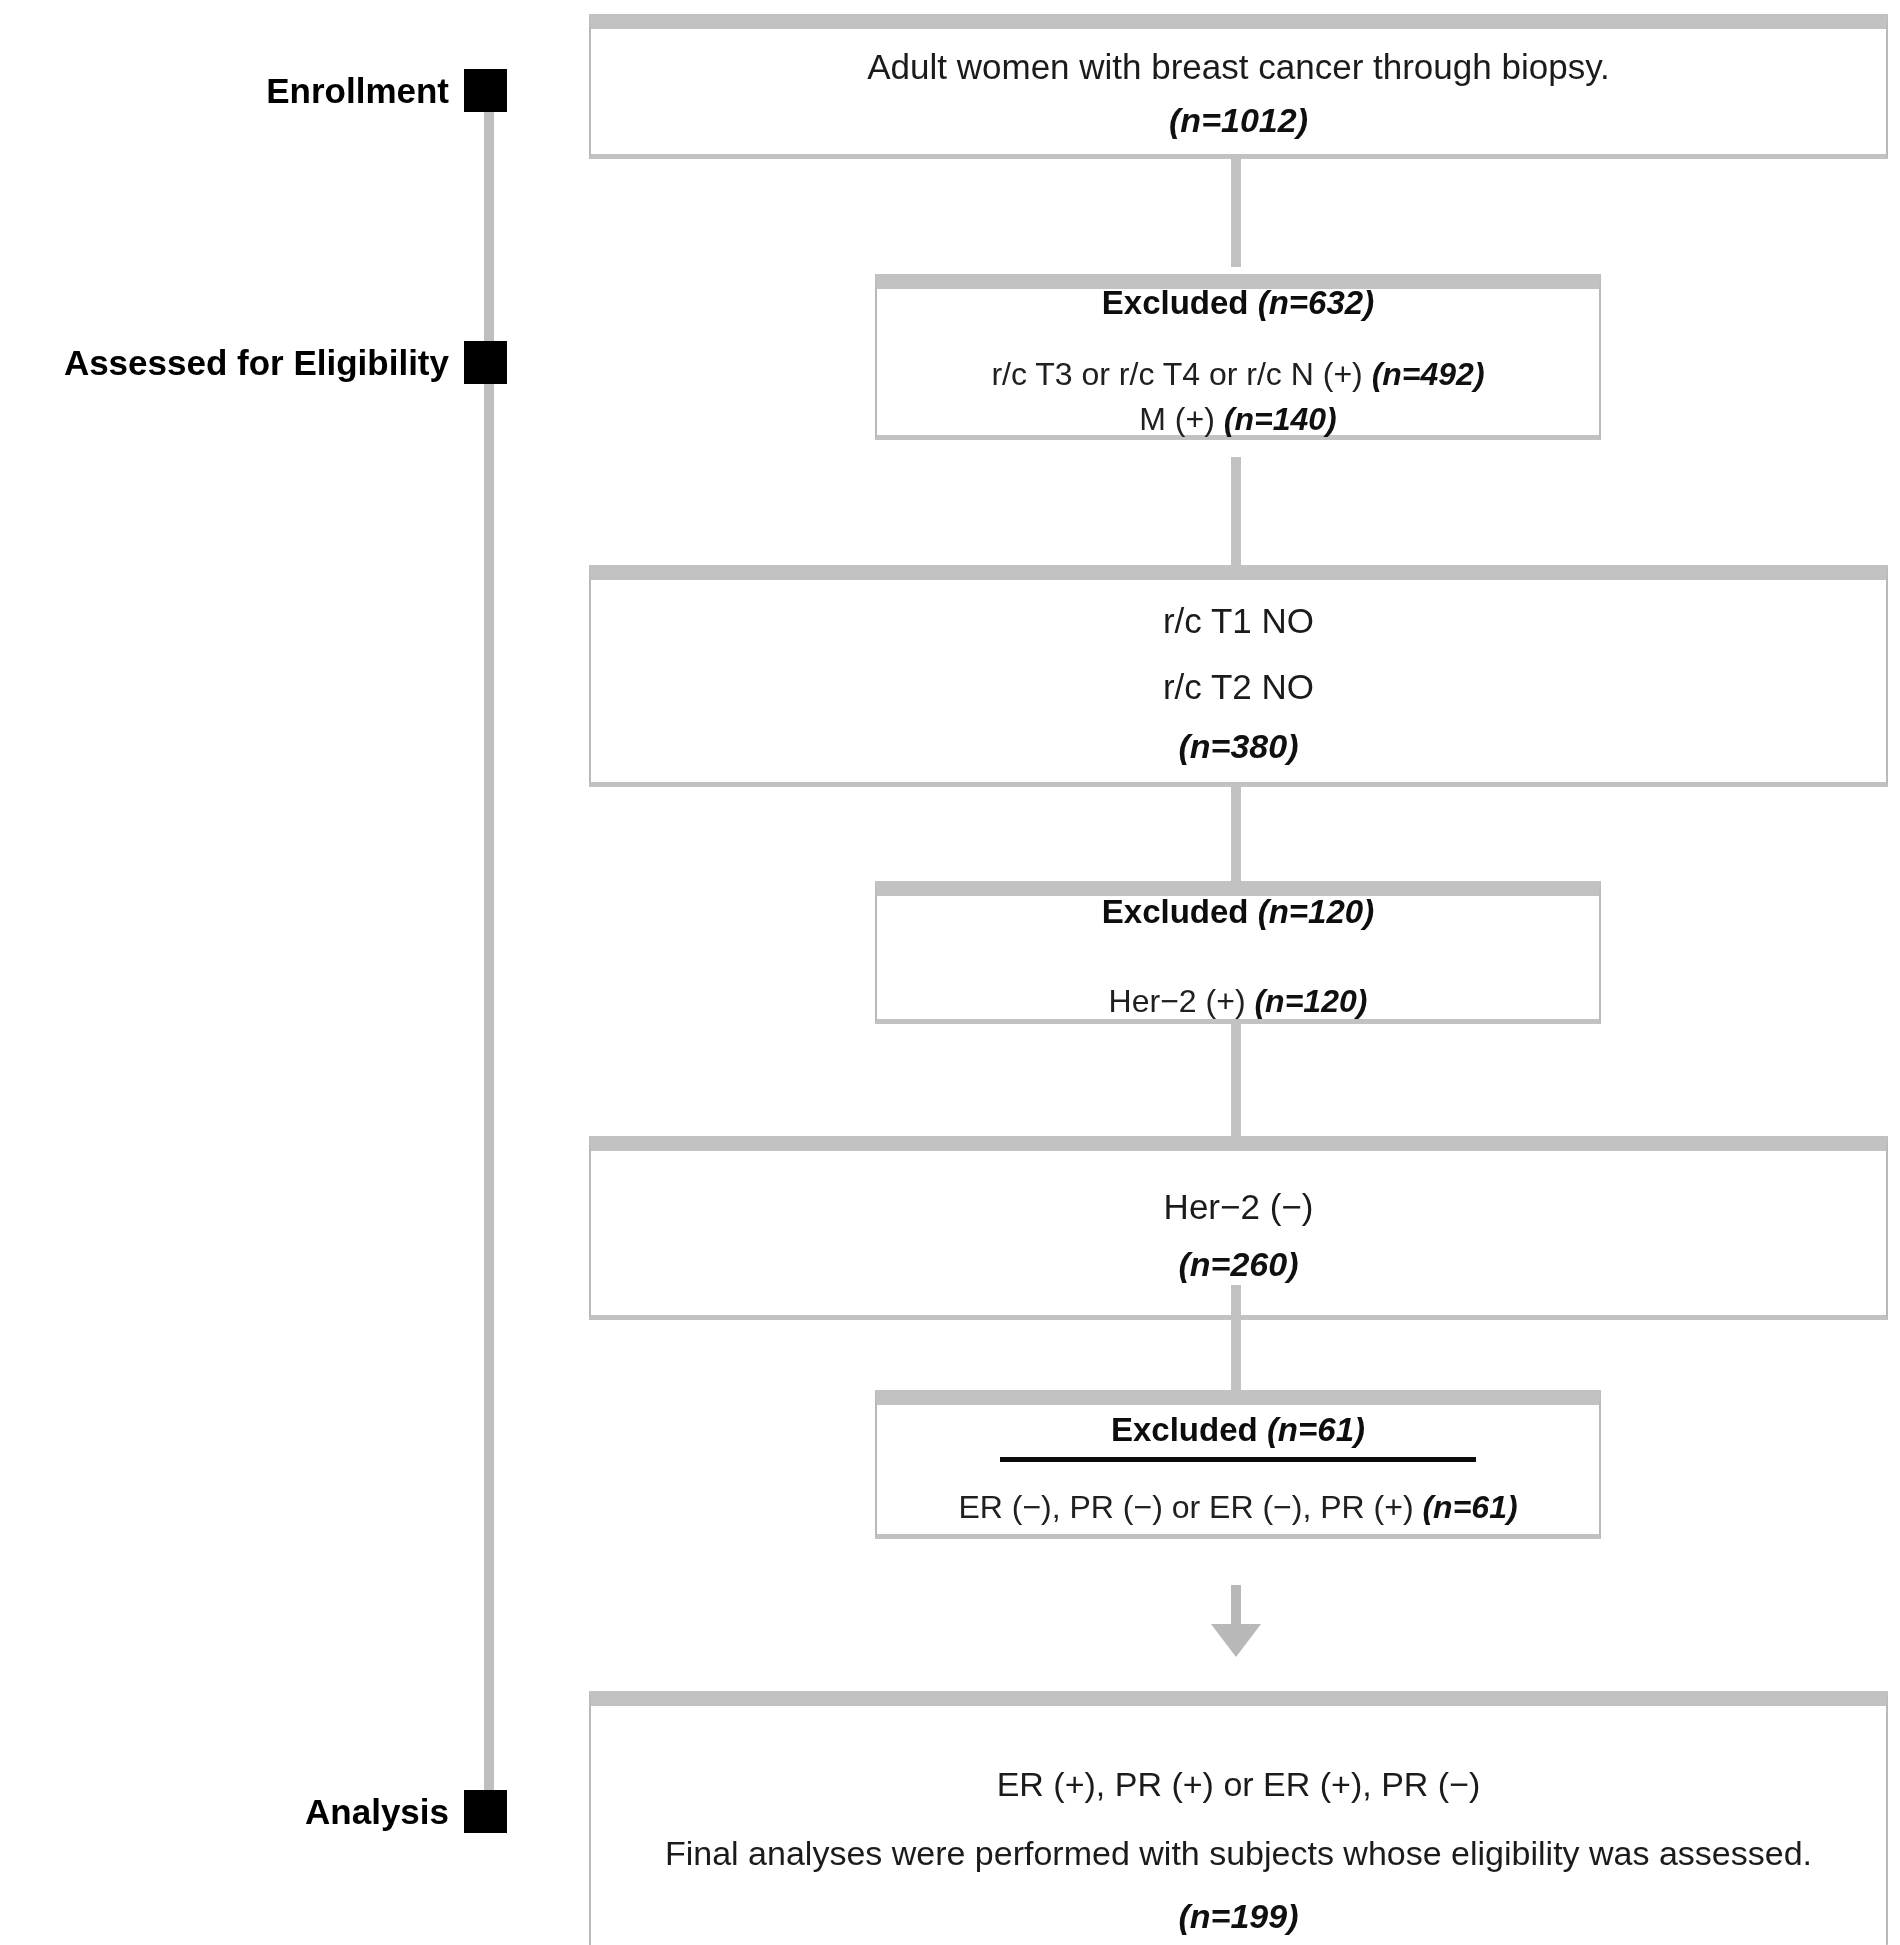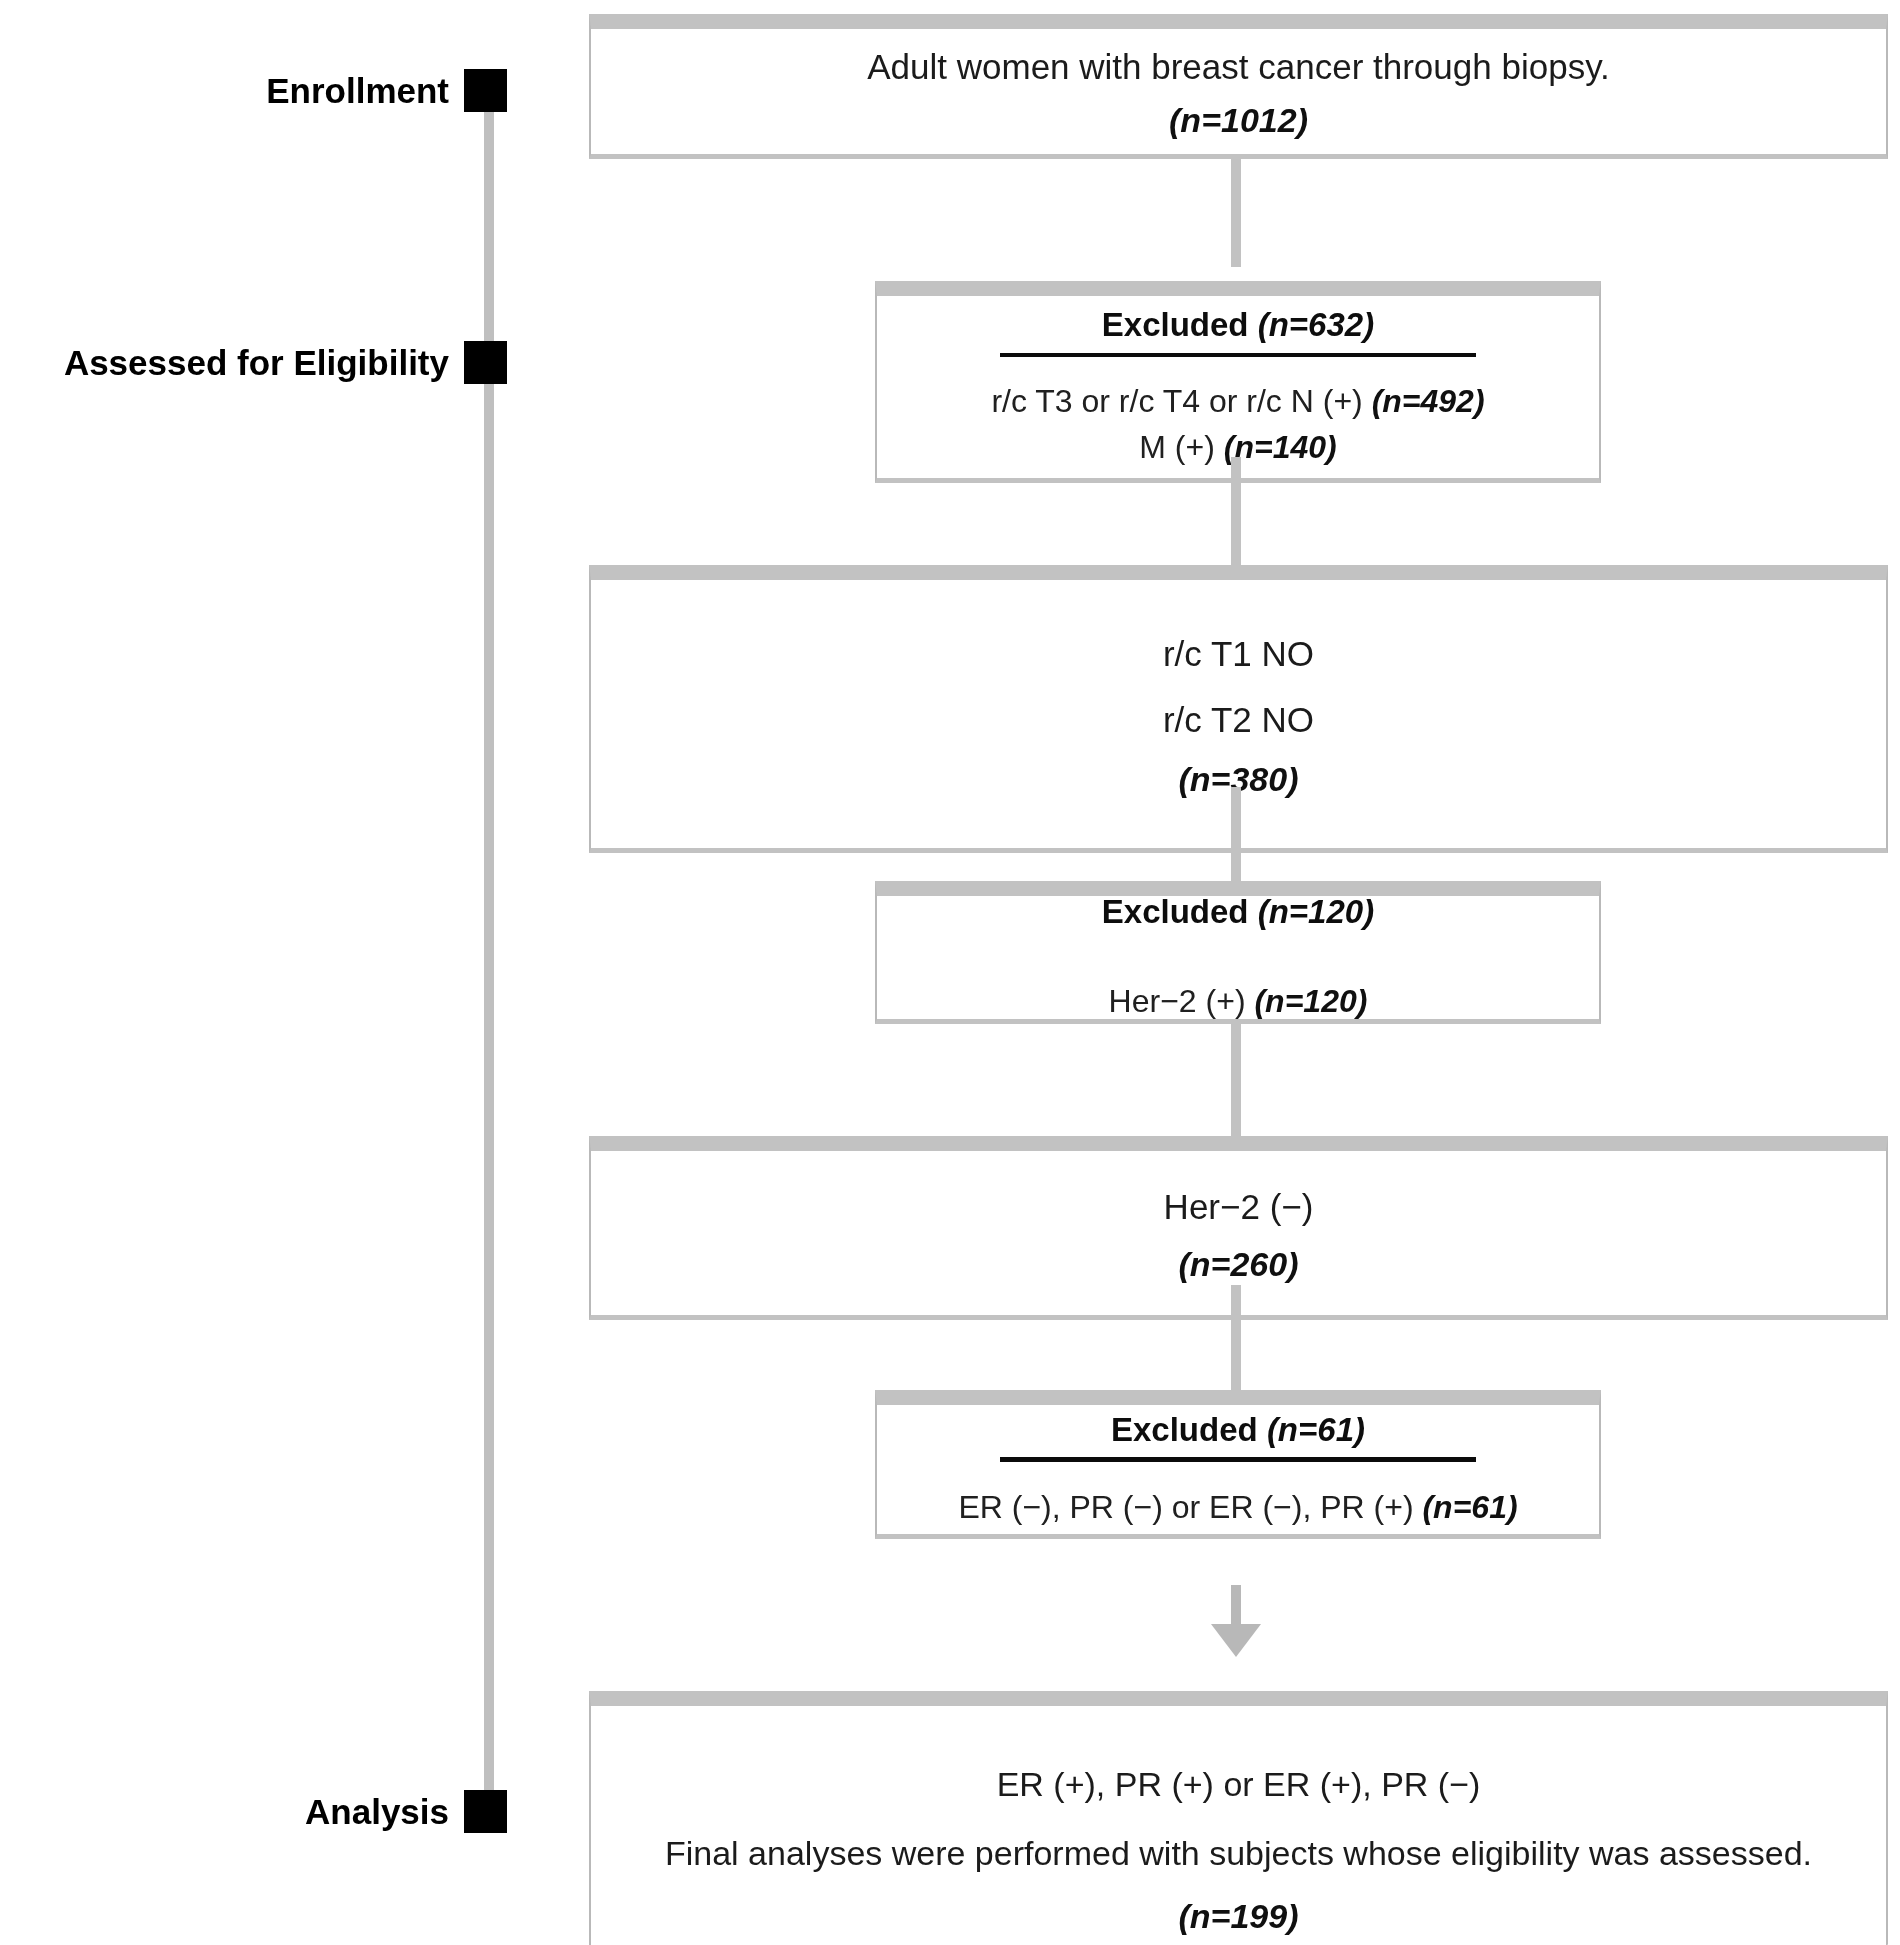--- a/index.html
+++ b/index.html
@@ -24,22 +24,22 @@
   .box{
     position:absolute;box-sizing:border-box;background:#ffffff;
     border-left:2.9px solid #b9b9b9;border-right:2.9px solid #b9b9b9;
     border-top:15px solid #c2c2c2;border-bottom:5.7px solid #c2c2c2;
     display:flex;flex-direction:column;align-items:center;justify-content:center;
     text-align:center;
   }
   .wide{left:589px;width:1299px;}
   .narrow{left:875px;width:726px;}
   .b1{top:13.7px;height:145px;}
-  .b2{top:281px;height:202px;}
-  .b3{top:565px;height:288px;}
+  .b2{top:274px;height:166px;}
+  .b3{top:565px;height:222px;}
   .b4{top:881px;height:143px;gap:8px;}
   .b5{top:1136px;height:184px;}
   .b6{top:1390px;height:149px;}
   .b7{top:1691px;height:303px;gap:12px;}
   .line{display:block;}
   .primary{font-size:35px;line-height:1.45;color:#1b1b1b;}
   .nline{font-size:34px;font-weight:700;font-style:italic;color:#101010;}
   .b1 .line{margin:4px 0;}
   .b3 .line{margin:7.4px 0;}
   .b5 .line{margin:6.3px 0;}

